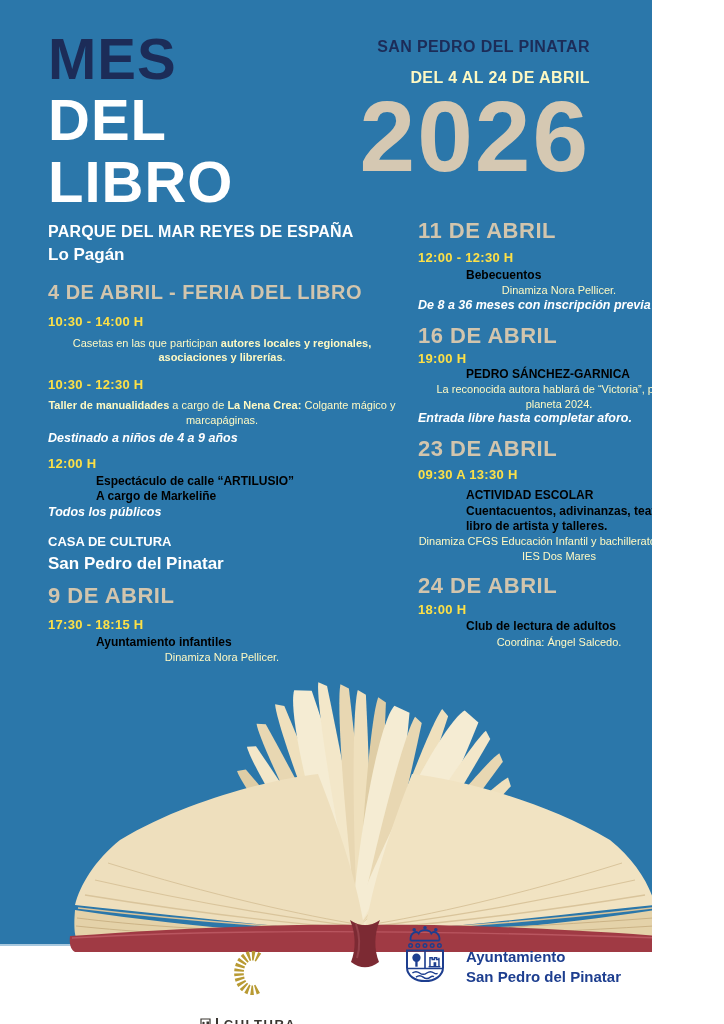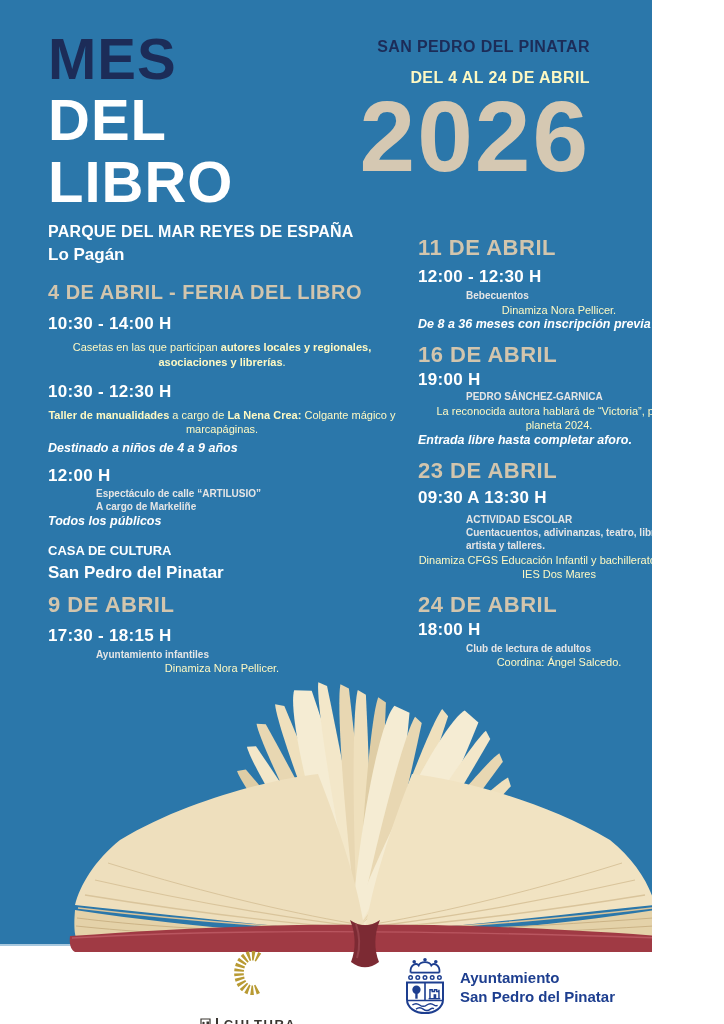--- a/index.html
+++ b/index.html
@@ -13,46 +13,46 @@
   .title-block{position:absolute;left:48px;top:28px;line-height:1.06;}
   .title-line{font-size:58px;font-weight:bold;letter-spacing:1px;color:#ffffff;}
   .title-line.navy{color:#1c2c58;}
   .header-right{position:absolute;right:62px;top:38px;text-align:right;}
   .municipality{font-size:16px;font-weight:bold;color:#1c2c58;letter-spacing:.4px;}
   .date-range{font-size:16px;font-weight:bold;color:#fef9c3;letter-spacing:.4px;margin-top:13px;}
   .year{font-size:100px;font-weight:bold;color:#d5c8b2;letter-spacing:2px;line-height:.82;margin-top:8px;}
   
   .col{position:absolute;z-index:2;}
   .col-left{left:48px;top:222px;width:348px;}
-  .col-right{left:418px;top:235px;width:282px;}
+  .col-right{left:418px;top:218px;width:282px;}
   .col p{margin:0;}
   .venue-title{color:#fff;font-weight:bold;font-size:16px;line-height:1.25;letter-spacing:.2px;}
   .venue-sub{color:#fff;font-weight:bold;font-size:17px;line-height:1.3;margin-top:2px !important;}
   .heading-beige{color:#d2c5ad;font-weight:bold;font-size:20px;line-height:1.2;letter-spacing:.5px;margin-top:14px !important;}
   .date-beige{color:#d2c5ad;font-weight:bold;font-size:22px;line-height:1.2;letter-spacing:.5px;}
-  .time{color:#ffffff;font-weight:bold;font-size:17px;line-height:1.2;letter-spacing:.3px;}
+  .time{color:#fde047;font-weight:bold;font-size:13px;line-height:1.2;letter-spacing:.3px;}
   .body-text{color:#fef9c3;font-size:11px;line-height:1.32;text-align:center;}
   .body-text b, .bold{font-weight:bold;}
-  .event-title{color:#e5e5e5;font-weight:bold;font-size:10px;line-height:1.28;padding-left:48px;}
+  .event-title{color:#000000;font-weight:bold;font-size:12px;line-height:1.28;padding-left:48px;}
   .note{color:#fff;font-weight:bold;font-style:italic;font-size:12.5px;line-height:1.2;}
   .mt2{margin-top:2px !important;}.mt4{margin-top:4px !important;}
   .mt6{margin-top:6px !important;}.mt8{margin-top:8px !important;}
   .mt10{margin-top:10px !important;}.mt12{margin-top:12px !important;}
   .mt14{margin-top:14px !important;}
   
   .book{position:absolute;left:60px;top:670px;width:610px;height:305px;z-index:1;}
   
   .footer{position:absolute;left:0;bottom:0;width:724px;height:78px;background:#ffffff;
           border-top:2px solid #a8c8de;z-index:0;}
   .cultura{position:absolute;left:198px;top:948px;width:100px;text-align:center;z-index:3;}
   .cultura-name-row{display:flex;align-items:flex-end;justify-content:center;gap:5px;margin-top:18px;}
   .cultura-name{font-size:13px;font-weight:bold;color:#3a3631;letter-spacing:1.5px;
                 border-left:2px solid #3a3631;padding-left:6px;line-height:1;}
   .cultura-sub{font-size:6.5px;color:#8d867c;letter-spacing:.4px;margin-top:2px;}
-  .ayto{position:absolute;left:398px;top:956px;display:flex;align-items:center;gap:8px;z-index:3;}
+  .ayto{position:absolute;left:398px;top:924px;display:flex;align-items:flex-end;gap:14px;z-index:3;}
   .ayto-text{color:#1d3e8f;font-size:15px;font-weight:bold;line-height:1.3;}
 </style>
 </head>
 <body>
 
 <div class="poster">
 
   <div class="title-block">
     <div class="title-line navy">MES</div>
     <div class="title-line">DEL</div>

